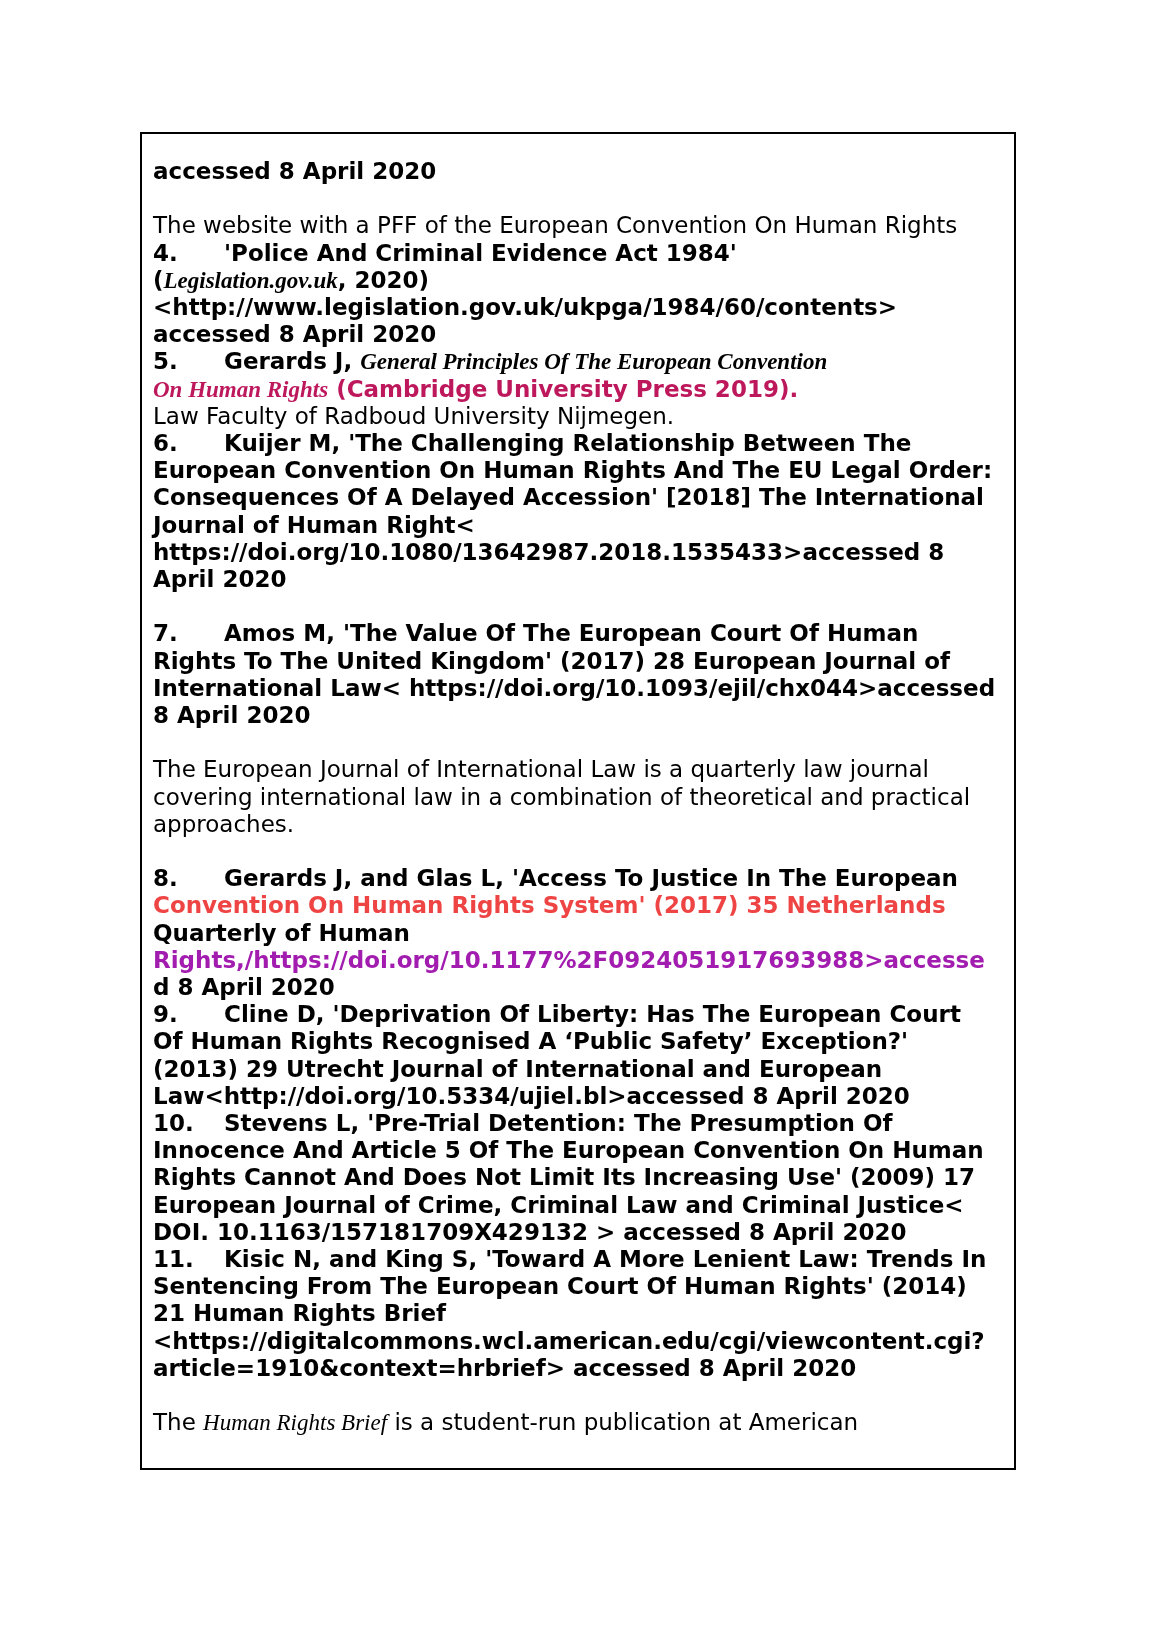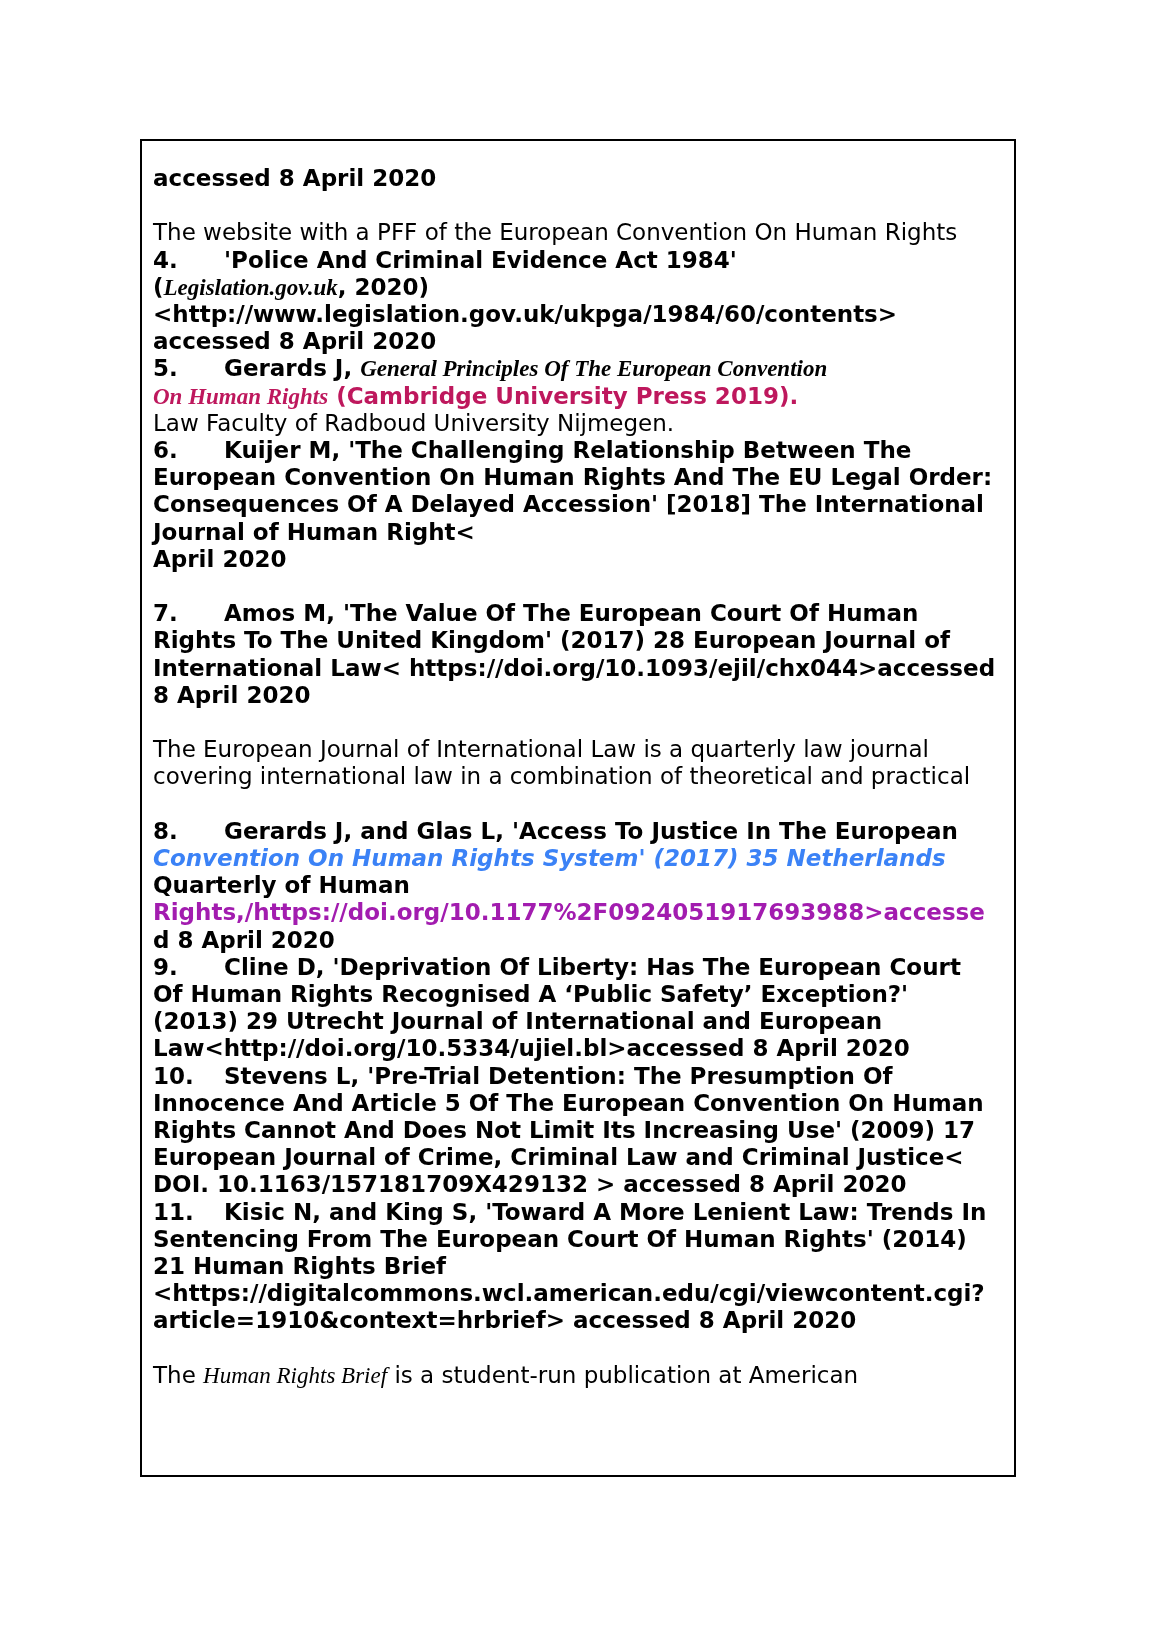--- a/index.html
+++ b/index.html
@@ -6,21 +6,21 @@
     margin: 0;
     padding: 0;
     background: #ffffff;
     width: 1158px;
     height: 1638px;
     font-family: "DejaVu Sans", sans-serif;
   }
   .page {
     position: absolute;
     left: 140px;
-    top: 139px;
+    top: 132px;
     width: 876px;
     height: 1338px;
     box-sizing: border-box;
     border: 2px solid #000000;
     padding: 24px 6px 0 11px;
     overflow: hidden;
     background: #ffffff;
   }
   .line {
     font-size: 23px;
@@ -48,32 +48,34 @@
     <div class="line" style="color: rgb(0, 0, 0);"><span class="b ">(</span><span class="b i">Legislation.gov.uk</span><span class="b ">, 2020)</span></div>
     <div class="line" style="color: rgb(0, 0, 0);"><span class="b ">&lt;http://www.legislation.gov.uk/ukpga/1984/60/contents&gt;</span></div>
     <div class="line" style="color: rgb(0, 0, 0);"><span class="b ">accessed 8 April 2020</span></div>
     <div class="line" style="color: rgb(0, 0, 0);"><span class="num">5.</span><span class="b ">Gerards J, </span><span class="b i">General Principles Of The European Convention</span></div>
     <div class="line" style="color: #be185d;"><span class="b i">On Human Rights</span><span class="b "> (Cambridge University Press 2019).</span></div>
     <div class="line" style="color: rgb(0, 0, 0);"><span class="">Law Faculty of Radboud University Nijmegen.</span></div>
     <div class="line" style="color: rgb(0, 0, 0);"><span class="num">6.</span><span class="b ">Kuijer M, 'The Challenging Relationship Between The</span></div>
     <div class="line" style="color: rgb(0, 0, 0);"><span class="b ">European Convention On Human Rights And The EU Legal Order:</span></div>
     <div class="line" style="color: rgb(0, 0, 0);"><span class="b ">Consequences Of A Delayed Accession' [2018] The International</span></div>
     <div class="line" style="color: rgb(0, 0, 0);"><span class="b ">Journal of Human Right&lt;</span></div>
+    <div class="line" style="color: rgb(0, 0, 0);"><span class="b ">https://doi.org/10.1080/13642987.2018.1535433&gt;accessed 8</span></div>
     <div class="line" style="color: rgb(0, 0, 0);"><span class="b ">April 2020</span></div>
     <div class="line" style="color: rgb(0, 0, 0);"></div>
     <div class="line" style="color: rgb(0, 0, 0);"><span class="num">7.</span><span class="b ">Amos M, 'The Value Of The European Court Of Human</span></div>
     <div class="line" style="color: rgb(0, 0, 0);"><span class="b ">Rights To The United Kingdom' (2017) 28 European Journal of</span></div>
     <div class="line" style="color: rgb(0, 0, 0);"><span class="b ">International Law&lt; https://doi.org/10.1093/ejil/chx044&gt;accessed</span></div>
     <div class="line" style="color: rgb(0, 0, 0);"><span class="b ">8 April 2020</span></div>
     <div class="line" style="color: rgb(0, 0, 0);"></div>
     <div class="line" style="color: rgb(0, 0, 0);"><span class="">The European Journal of International Law is a quarterly law journal</span></div>
     <div class="line" style="color: rgb(0, 0, 0);"><span class="">covering international law in a combination of theoretical and practical</span></div>
+    <div class="line" style="color: rgb(0, 0, 0);"><span class="">approaches.</span></div>
     <div class="line" style="color: rgb(0, 0, 0);"></div>
     <div class="line" style="color: rgb(0, 0, 0);"><span class="num">8.</span><span class="b ">Gerards J, and Glas L, 'Access To Justice In The European</span></div>
-    <div class="line" style="color: #3b82f6; font-style: italic;"><span class="b ">Convention On Human Rights System' (2017) 35 Netherlands</span></div>
+    <div class="line" style="color: #ef4444;"><span class="b ">Convention On Human Rights System' (2017) 35 Netherlands</span></div>
     <div class="line" style="color: rgb(0, 0, 0);"><span class="b ">Quarterly of Human</span></div>
     <div class="line" style="color: #a21caf;"><span class="b ">Rights,/https://doi.org/10.1177%2F0924051917693988&gt;accesse</span></div>
     <div class="line" style="color: rgb(0, 0, 0);"><span class="b ">d 8 April 2020</span></div>
     <div class="line" style="color: rgb(0, 0, 0);"><span class="num">9.</span><span class="b ">Cline D, 'Deprivation Of Liberty: Has The European Court</span></div>
     <div class="line" style="color: rgb(0, 0, 0);"><span class="b ">Of Human Rights Recognised A ‘Public Safety’ Exception?'</span></div>
     <div class="line" style="color: rgb(0, 0, 0);"><span class="b ">(2013) 29 Utrecht Journal of International and European</span></div>
     <div class="line" style="color: rgb(0, 0, 0);"><span class="b ">Law&lt;http://doi.org/10.5334/ujiel.bl&gt;accessed 8 April 2020</span></div>
     <div class="line" style="color: rgb(0, 0, 0);"><span class="num">10.</span><span class="b ">Stevens L, 'Pre-Trial Detention: The Presumption Of</span></div>
     <div class="line" style="color: rgb(0, 0, 0);"><span class="b ">Innocence And Article 5 Of The European Convention On Human</span></div>
     <div class="line" style="color: rgb(0, 0, 0);"><span class="b ">Rights Cannot And Does Not Limit Its Increasing Use' (2009) 17</span></div>

